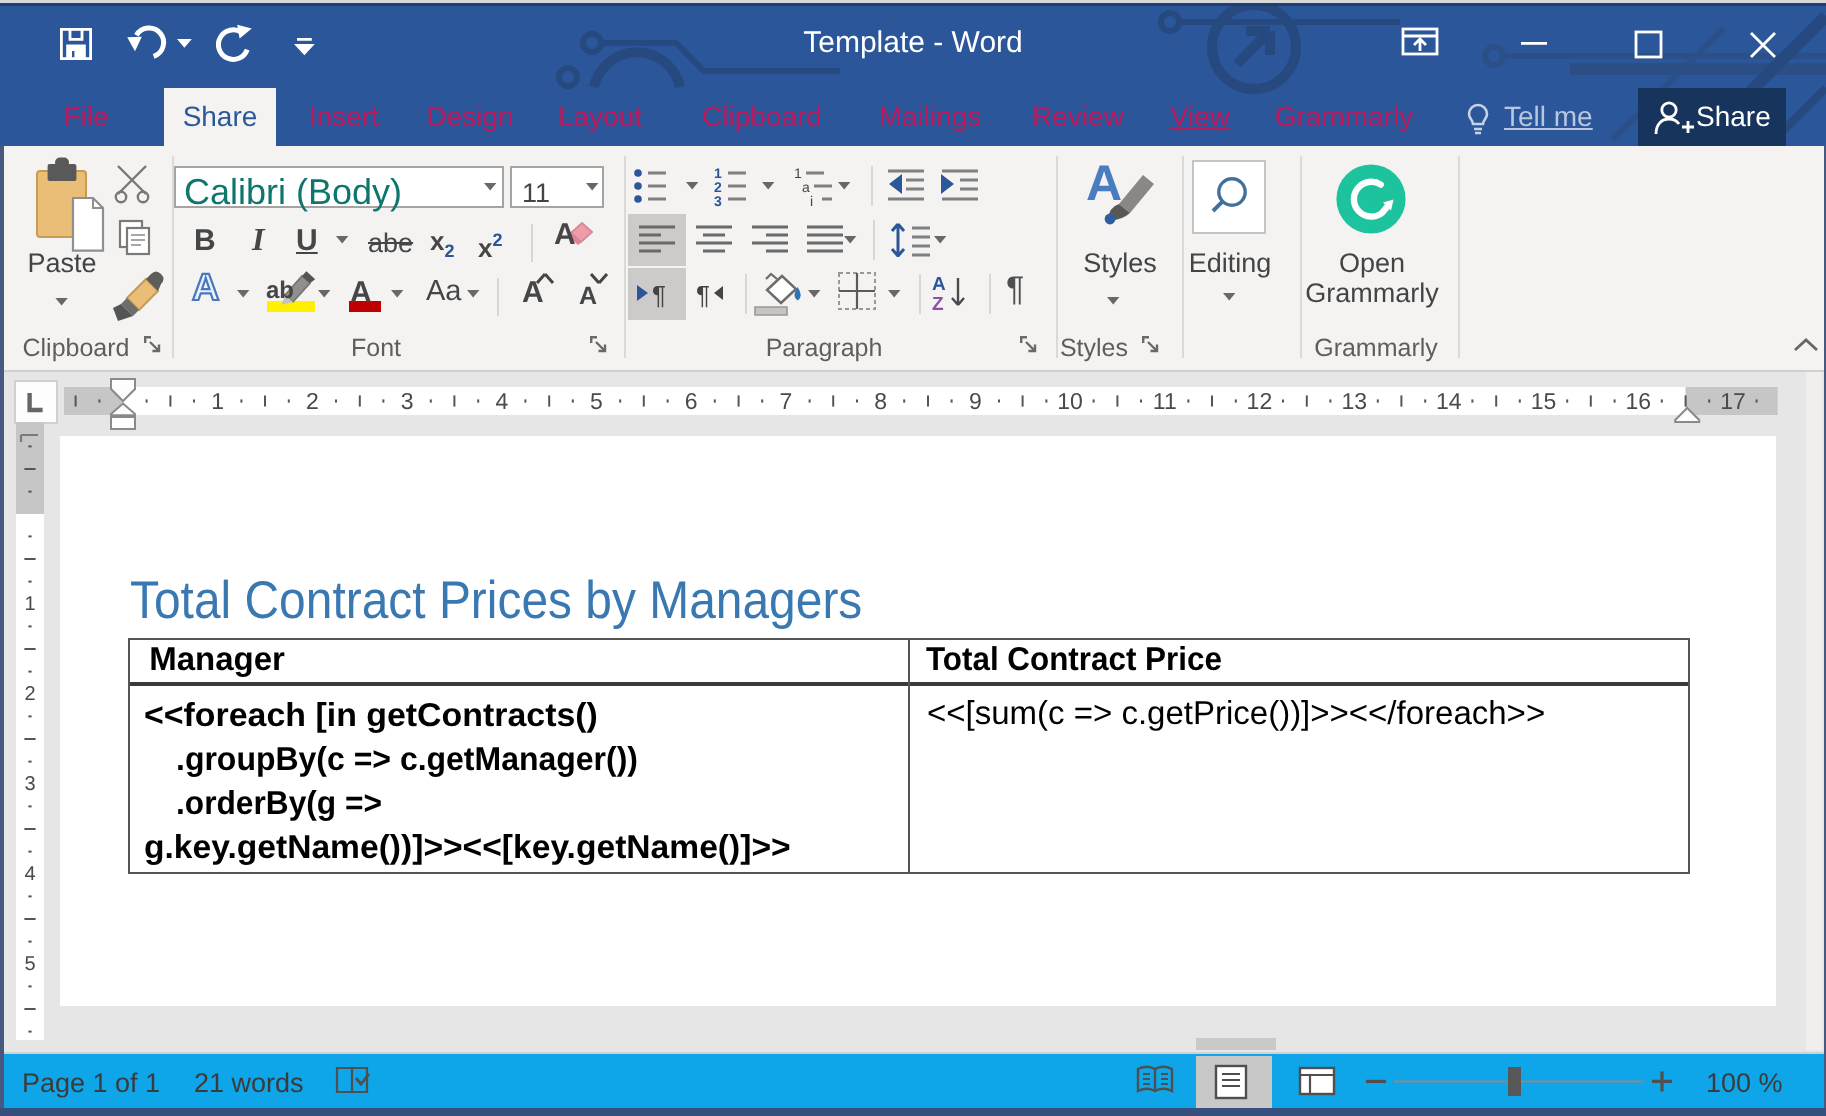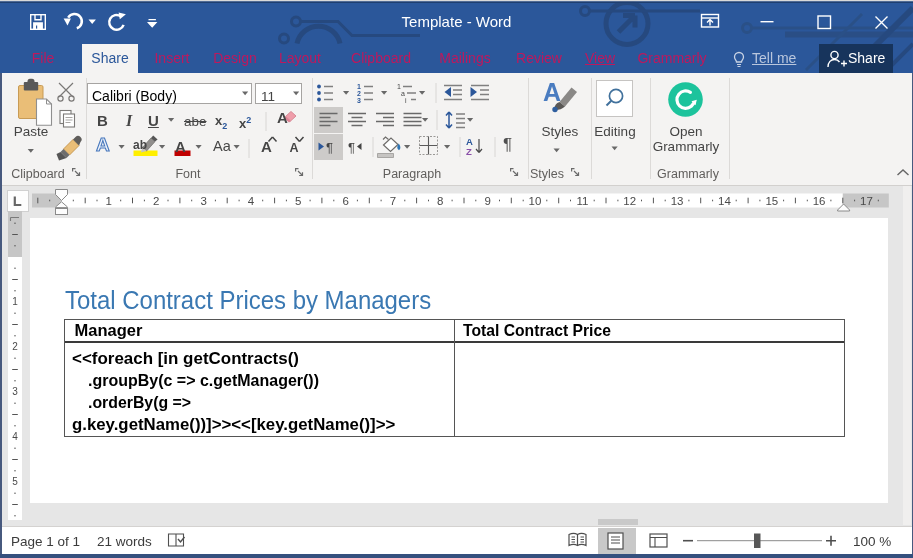--- a/index.html
+++ b/index.html
@@ -21,21 +21,21 @@
   .gb{font-weight:bold;}
   .bigbtn{position:absolute;color:#444;font-size:13.5px;text-align:center;line-height:15px;}
   
   
   #page{left:30px;top:218px;width:858px;height:285px;background:#fff;}
   #heading{left:35px;top:67px;font-size:26.5px;color:#3a78b2;transform:scaleX(0.904);transform-origin:0 0;white-space:nowrap;}
   #wtable{left:34px;top:101px;width:779px;height:116px;border:1px solid #555;}
   .tcell{font-size:16.5px;color:#000;white-space:nowrap;line-height:16.5px;transform-origin:0 0;}
   .b{font-weight:bold;}
   
-  #statusbar{left:0;top:526px;width:913px;height:28px;background:#ffffff;border-top:1px solid #d4d2d0;box-sizing:border-box;color:#3b3b3b;font-size:13.5px;}
+  #statusbar{left:0;top:526px;width:913px;height:28px;background:#0ea5e9;border-top:1px solid #d4d2d0;box-sizing:border-box;color:#3b3b3b;font-size:13.5px;}
   .sb{top:7px;}
 </style>
 </head>
 <body>
 <div class="abs" id="titlebar"></div>
 <div class="abs" id="tabrow"></div>
 <svg class="abs" width="913" height="73" viewBox="0 0 913 73" style="left:0;top:0;">
 
   <g stroke="#26497f" fill="none">
     <circle cx="627" cy="23.5" r="21" stroke-width="5"></circle>
@@ -279,21 +279,21 @@
 <div class="g" style="left:184px;top:114px;text-decoration:line-through;font-size:13.5px;">abe</div>
 <div class="g gb" style="left:215px;top:113px;font-size:13px;">x<sub style="font-size:9px;color:#2b579a;">2</sub></div>
 <div class="g gb" style="left:239px;top:113px;font-size:13px;">x<sup style="font-size:9px;color:#2b579a;">2</sup></div>
 <div class="g gb" style="left:277px;top:110px;font-size:15px;">A</div>
 <div class="g gb" style="left:96px;top:137px;font-size:19px;-webkit-text-stroke:1.1px #4878bd;-webkit-text-fill-color:#ecf2fa;">A</div>
 <div class="g gb" style="left:133px;top:138px;font-size:12px;">ab</div>
 <div class="g gb" style="left:175px;top:139px;font-size:15px;">A</div>
 <div class="g" style="left:213px;top:139px;font-size:14.5px;">Aa</div>
 <div class="g gb" style="left:261px;top:139px;font-size:15px;">A</div>
 <div class="g gb" style="left:289.5px;top:141px;font-size:12.5px;">A</div>
-<div class="g" style="left:92px;top:89px;font-size:14px;color:#000000;">Calibri (Body)</div>
+<div class="g" style="left:92px;top:89px;font-size:18px;color:#0f766e;">Calibri (Body)</div>
 <div class="g" style="left:261px;top:89px;font-size:13.5px;color:#444;">11</div>
 <div class="bigbtn" style="left:10px;top:124px;width:42px;">Paste</div>
 <div class="bigbtn" style="left:536px;top:124px;width:48px;">Styles</div>
 <div class="bigbtn" style="left:590px;top:124px;width:50px;">Editing</div>
 <div class="bigbtn" style="left:646px;top:124px;width:80px;">Open<br>Grammarly</div>
 <div class="g gb" style="left:543px;top:85px;font-size:25px;color:#4a7cc0;">A</div>
 <div class="g" style="left:503px;top:137px;font-size:17px;color:#4f4f4f;">¶</div>
 <div class="abs rsep" style="left:86px;"></div>
 <div class="abs rsep" style="left:312px;"></div>
 <div class="abs rsep" style="left:528px;"></div>
@@ -430,20 +430,21 @@
   <div class="abs" id="heading">Total Contract Prices by Managers</div>
   <div class="abs" id="wtable">
     <div class="abs" style="left:0;top:0;width:779px;height:21px;border-bottom:2px solid #3a3a3a;"></div>
     <div class="abs tcell b" style="left:9.6px;top:1.8px;">Manager</div>
     <div class="abs tcell b" style="left:398px;top:1.8px;transform:scaleX(0.951);">Total Contract Price</div>
     <div class="abs" style="left:388.6px;top:0;width:1px;height:116px;background:#555;"></div>
     <div class="abs tcell b" style="left:6.6px;top:30.1px;transform:scaleX(1.027);">&lt;&lt;foreach [in getContracts()</div>
     <div class="abs tcell b" style="left:23px;top:52.1px;transform:scaleX(0.969);">.groupBy(c =&gt; c.getManager())</div>
     <div class="abs tcell b" style="left:23px;top:74.1px;transform:scaleX(0.96);">.orderBy(g =&gt;</div>
     <div class="abs tcell b" style="left:6.6px;top:96.1px;transform:scaleX(1.018);">g.key.getName())]&gt;&gt;&lt;&lt;[key.getName()]&gt;&gt;</div>
+    <div class="abs tcell" style="left:398.5px;top:29.1px;">&lt;&lt;[sum(c =&gt; c.getPrice())]&gt;&gt;&lt;&lt;/foreach&gt;&gt;</div>
   </div>
 </div>
 <div class="abs" style="left:903px;top:186px;width:8px;height:339px;background:#f0efee;"></div>
 
 <div class="abs" id="statusbar">
   <div class="abs sb" style="left:11px;">Page 1 of 1</div>
   <div class="abs sb" style="left:97px;">21 words</div>
   <div class="abs sb" style="left:853px;">100 %</div>
   <div class="abs" style="left:598px;top:1px;width:38px;height:27px;background:#c8c8c8;"></div>
 </div>

